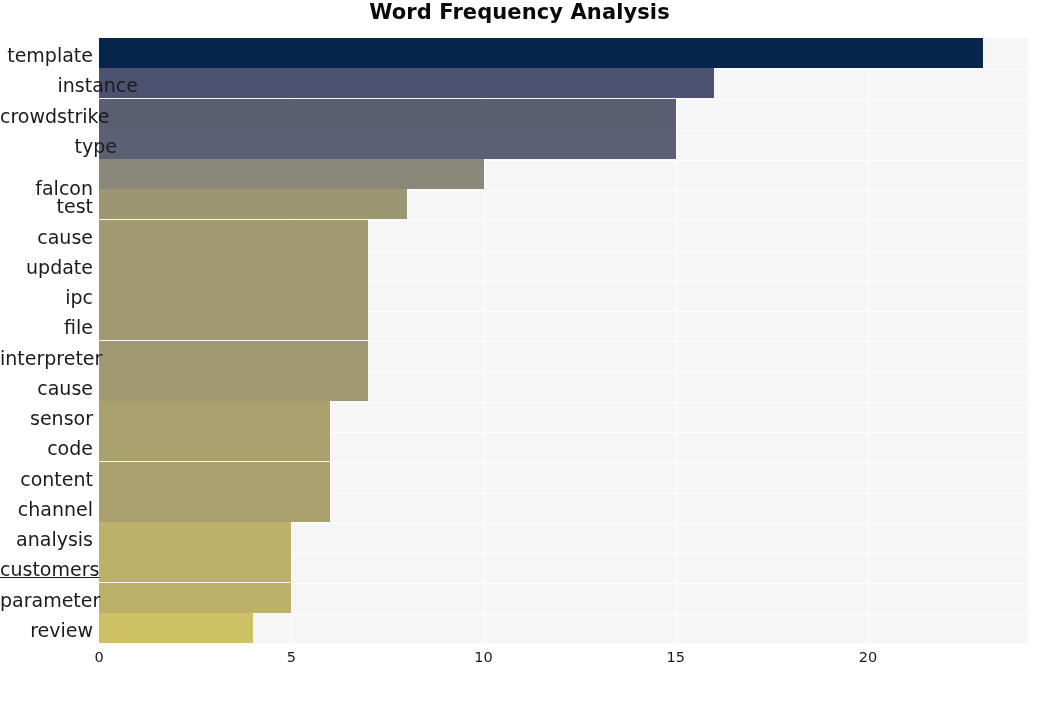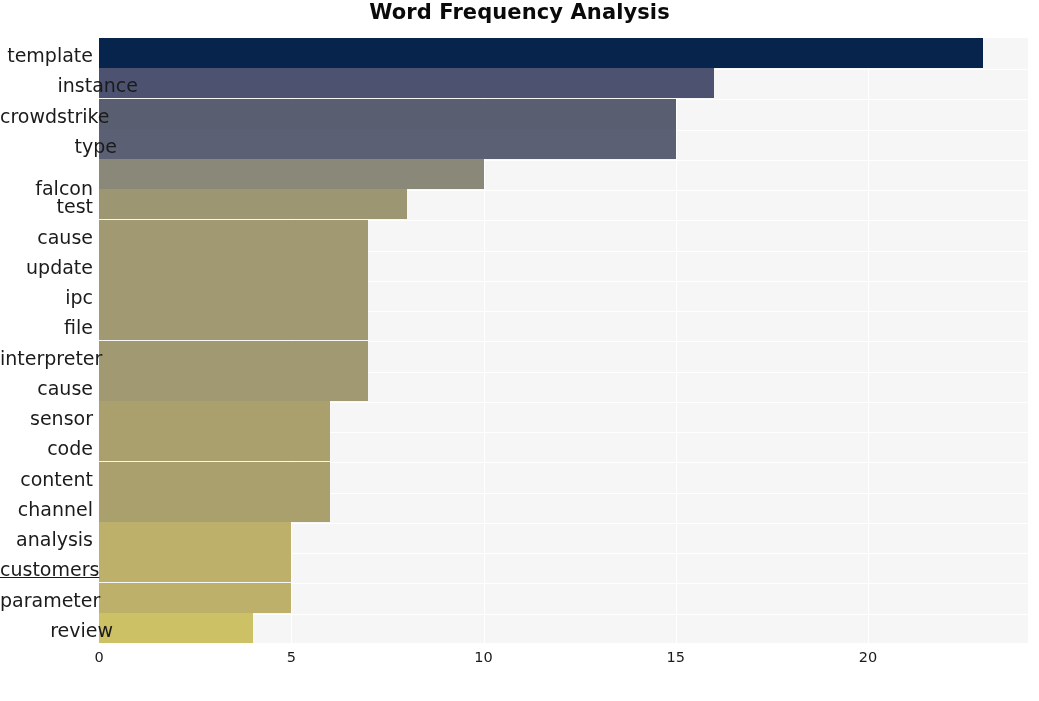--- a/index.html
+++ b/index.html
@@ -211,21 +211,21 @@
       <div class="ylabel-item" style="top: 278.375px;">file</div>
       <div class="ylabel-item" style="top: 308.625px;">interpreter</div>
       <div class="ylabel-item" style="top: 338.875px;">cause</div>
       <div class="ylabel-item" style="top: 369.125px;">sensor</div>
       <div class="ylabel-item" style="top: 399.375px;">code</div>
       <div class="ylabel-item" style="top: 429.625px;">content</div>
       <div class="ylabel-item" style="top: 459.875px;">channel</div>
       <div class="ylabel-item" style="top: 490.125px;">analysis</div>
       <div class="ylabel-item" style="top: 520.375px; text-decoration: underline;">customers</div>
       <div class="ylabel-item" style="top: 550.625px;">parameter</div>
-      <div class="ylabel-item" style="top: 580.875px; padding-left: 20px;">review</div>
+      <div class="ylabel-item" style="top: 580.875px;">review</div>
     </div>
 
   <div id="xticks">
       <div class="xtick" style="left: 99px;">0</div>
       <div class="xtick" style="left: 291.26px;">5</div>
       <div class="xtick" style="left: 483.52px;">10</div>
       <div class="xtick" style="left: 675.78px;">15</div>
       <div class="xtick" style="left: 868.04px;">20</div>
     </div>
 

